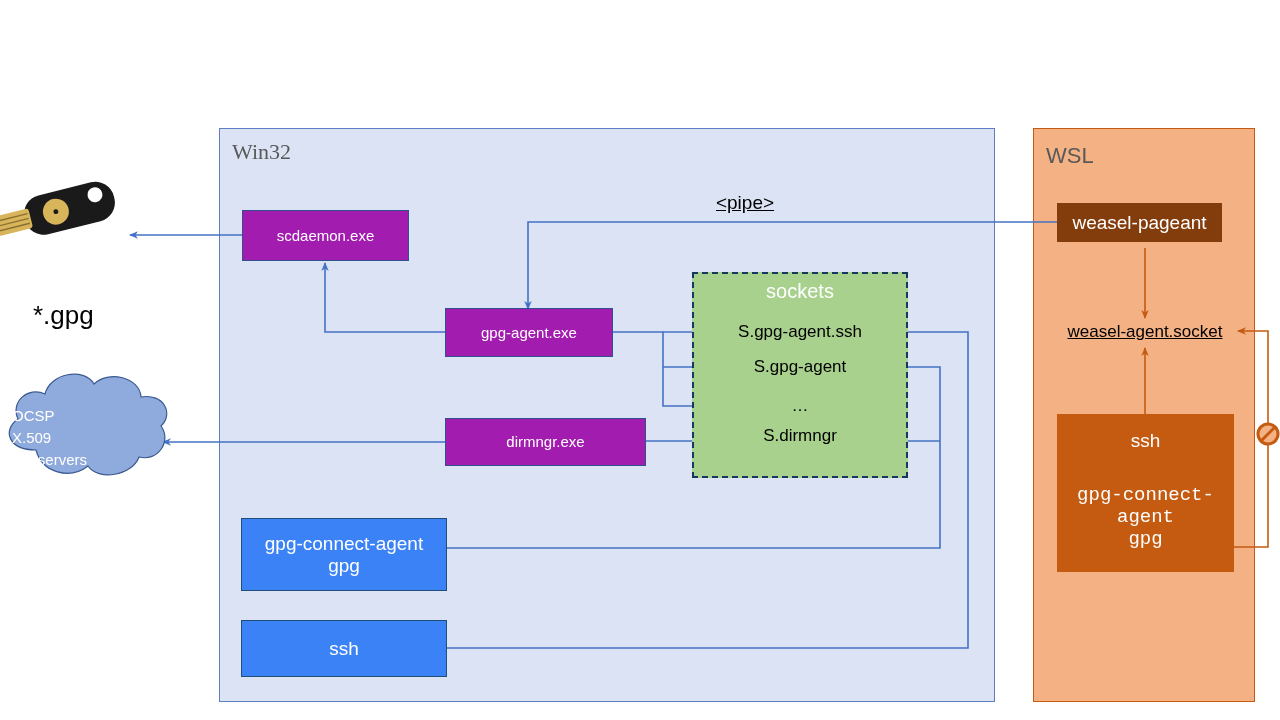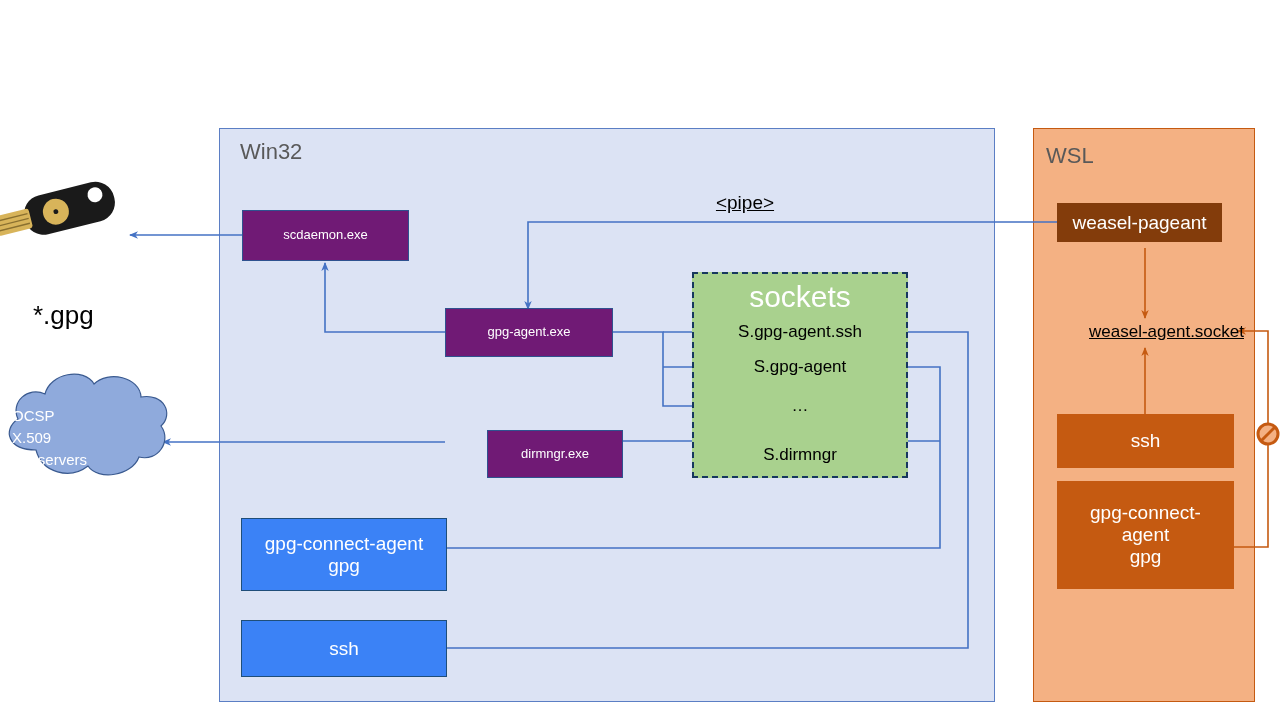--- a/index.html
+++ b/index.html
@@ -9,41 +9,41 @@
   svg.layer{position:absolute;left:0;top:0;width:1280px;height:720px;overflow:visible;}
   .node{position:absolute;display:flex;align-items:center;justify-content:center;
         text-align:center;box-sizing:border-box;line-height:1.15;}
 
   
   .panel-win32{left:219px;top:128px;width:776px;height:574px;
         background:#dce3f4;border:1px solid #5b7ec4;}
   .panel-wsl{left:1033px;top:128px;width:222px;height:574px;
         background:#f4b183;border:1px solid #c55a11;}
   .panel-label{position:absolute;color:#595959;font-size:22px;}
-  .win32-label{left:240px;top:139px;}
+  .win32-label{left:232px;top:139px;font-family:Liberation Serif, serif;}
   .wsl-label{left:1046px;top:143px;}
 
   
-  .box-blue{background:#701a75;border:1px solid #2f528f;color:#ffffff;font-size:13px;}
+  .box-blue{background:#a21caf;border:1px solid #2f528f;color:#ffffff;font-size:15px;}
   
   .box-cyan{background:#3b82f6;border:1px solid #1f4e79;color:#ffffff;font-size:19px;}
   
   .box-brown{background:#833c0b;border:1px solid #833c0b;color:#ffffff;font-size:19px;}
   .box-orange{background:#c55a11;border:1px solid #c55a11;color:#ffffff;font-size:19px;}
 
   .sockets-group{left:692px;top:272px;width:216px;height:206px;
         background:#a9d18e;border:2px dashed #17375e;}
   .sockets-title{position:absolute;left:692px;top:280px;width:216px;text-align:center;
-        color:#ffffff;font-size:30px;}
+        color:#ffffff;font-size:20px;}
   .socket-row{position:absolute;left:692px;width:216px;text-align:center;
         color:#000000;font-size:17px;}
 
   .plain-label{position:absolute;color:#000000;font-size:17px;text-align:center;text-decoration:underline;}
   .pipe-label{left:660px;top:192px;width:170px;font-size:19px;}
-  .wsl-socket-label{left:1046px;top:322px;width:198px;text-align:right;}
+  .wsl-socket-label{left:1046px;top:322px;width:198px;}
 
   .gpg-star{position:absolute;left:33px;top:300px;color:#000000;font-size:26px;}
 
   .cloud-text{position:absolute;left:12px;top:405px;width:130px;
         color:#ffffff;font-size:15px;line-height:1.45;}
 </style>
 </head>
 <body>
 
 <div class="stage">
@@ -117,42 +117,42 @@
                C50,373 84,367 94,384 C108,370 140,377 141,397
                C164,393 174,414 161,426 C172,441 158,462 139,457
                C132,476 98,481 88,466 C70,480 42,473 36,450 Z" fill="#8faadc" stroke="#3a5a90" stroke-width="1.2"></path>
     </g>
   </svg>
 
   <div class="node box-blue" style="left:242px;top:210px;width:167px;height:51px;">scdaemon.exe</div>
 
   <div class="node box-blue" style="left:445px;top:308px;width:168px;height:49px;">gpg-agent.exe</div>
 
-  <div class="node box-blue" style="left:445px;top:430px;width:136px;height:48px;margin-left:42px;">dirmngr.exe</div>
+  <div class="node box-blue" style="left:445px;top:418px;width:201px;height:48px;">dirmngr.exe</div>
 
   <div class="node box-cyan" style="left:241px;top:518px;width:206px;height:73px;white-space:pre-line;">gpg-connect-agent
 gpg</div>
 
   <div class="node box-cyan" style="left:241px;top:620px;width:206px;height:57px;">ssh</div>
 
   <div class="node sockets-group"></div>
   <div class="sockets-title">sockets</div>
 
   <div class="socket-row" style="top:357px;">S.gpg-agent</div>
   <div class="socket-row" style="top:322px;">S.gpg-agent.ssh</div>
   <div class="socket-row" style="top:396px;">…</div>
-  <div class="socket-row" style="top:445px;">S.dirmngr</div>
+  <div class="socket-row" style="top:426px;">S.dirmngr</div>
 
   <div class="node box-brown" style="left:1057px;top:203px;width:165px;height:39px;">weasel-pageant</div>
 
   <div class="plain-label wsl-socket-label">weasel-agent.socket</div>
 
   <div class="node box-orange" style="left:1057px;top:414px;width:177px;height:54px;">ssh</div>
 
-  <div class="node box-orange" style="left:1057px;top:481px;width:177px;height:108px;white-space:pre-line;">gpg-connect-
+  <div class="node box-orange" style="left:1057px;top:464px;width:177px;height:108px;white-space:pre-line;font-family:Liberation Mono, monospace;">gpg-connect-
 agent
 gpg</div>
 
   <div class="plain-label pipe-label">&lt;pipe&gt;</div>
 
   <div class="gpg-star">*.gpg</div>
 
   <div class="cloud-text" style="white-space:pre-line;">OCSP
 X.509
 Keyservers</div>

